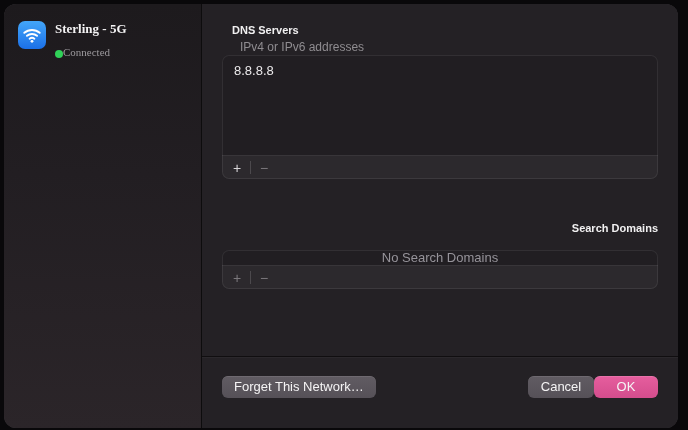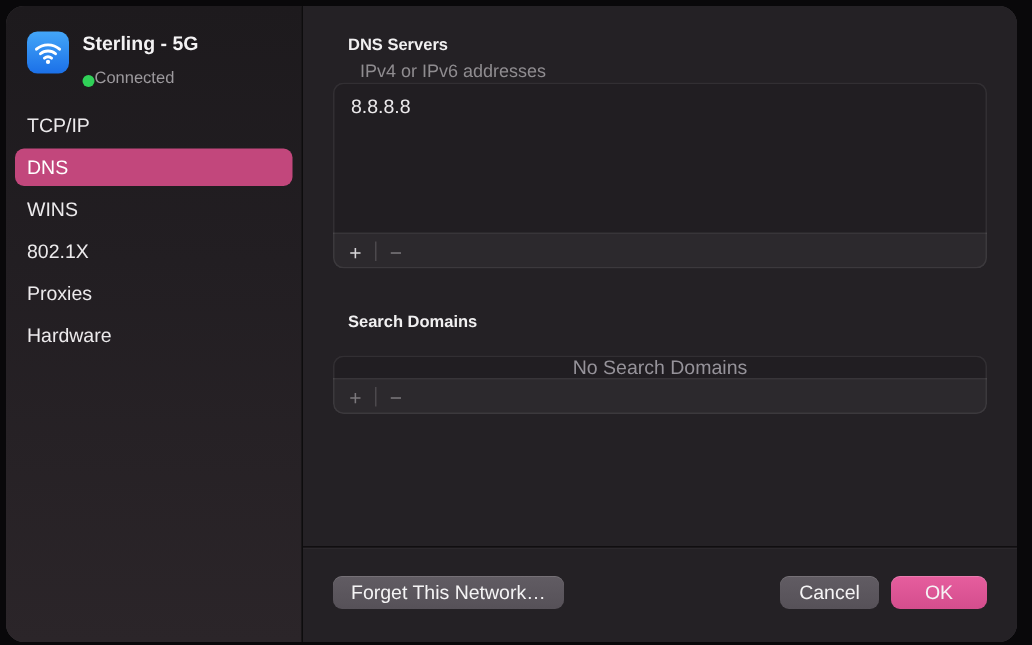--- a/index.html
+++ b/index.html
@@ -11,23 +11,24 @@
     -webkit-font-smoothing:antialiased;
   }
   .sheet{
     position:absolute;left:4px;top:4px;right:10px;bottom:2px;
     border-radius:12px;overflow:hidden;display:flex;
     background:#242125;
     box-shadow:inset 0 0 0 1px rgba(255,255,255,0.10);
   }
   
   .sidebar{
-    width:197px;flex:none;display:flex;flex-direction:column;
+    width:197px;flex:none;display:flex;flex-direction:row;
     padding-top:14px;
     background:linear-gradient(180deg,#1d1a1d 0%,#221e22 40%,#2b2529 100%);
+    font-family:Liberation Serif, serif;
   }
   .sb-header{display:flex;align-items:flex-start;gap:9px;padding:3px 10px 0 14px;}
   .wifi-badge{
     width:28px;height:28px;border-radius:7px;flex:none;
     background:linear-gradient(180deg,#43a6f8,#1b70e8);
     display:flex;align-items:center;justify-content:center;
   }
   .sb-head-text{display:flex;flex-direction:column;}
   .sb-title{font-size:13px;font-weight:bold;color:#f3f2f3;line-height:15px;}
   .sb-status{display:flex;align-items:flex-end;margin-top:10px;}
@@ -60,29 +61,29 @@
     background:rgba(255,255,255,0.05);
     border-top:1px solid rgba(255,255,255,0.06);
   }
   .lb-btn{
     width:26px;height:100%;display:flex;align-items:center;justify-content:center;
     font-size:14px;color:#d7d5d8;background:none;border:none;padding:0;cursor:default;
     font-family:inherit;
   }
   .lb-btn.dim{color:#7b787c;}
   .lb-sep{width:1px;height:13px;background:#4c494d;flex:none;}
-  .search-title{margin-top:28px;}
+  .search-title{margin-top:41px;text-align:right;}
   .listbox.search{margin-top:14px;height:39px;}
   .lb-empty-row{flex:1;display:flex;align-items:center;justify-content:center;font-size:13px;color:#96939a;}
   
   .main-footer{
-    margin:auto -20px 4px -20px;height:60px;flex:none;
+    margin:auto -20px 12px -20px;height:60px;flex:none;
     border-top:1px solid rgba(0,0,0,0.55);
     box-shadow:inset 0 1px 0 rgba(255,255,255,0.035);
-    display:flex;align-items:center;gap:8px;padding:0 20px;
+    display:flex;align-items:center;gap:0;padding:0 20px;
   }
   .btn{
     height:22px;border:none;border-radius:6px;font-size:13px;color:#f5f4f5;
     font-family:inherit;padding:0 12px;cursor:default;line-height:22px;
     background:linear-gradient(180deg,#615c63,#565158);
     box-shadow:inset 0 0.5px 0 rgba(255,255,255,0.18);
   }
   .btn.ok{
     width:64px;padding:0;
     background:linear-gradient(180deg,#e65e9e,#d44d8d);
@@ -110,28 +111,20 @@
         </div>
         <div class="sb-head-text">
           <div class="sb-title">Sterling - 5G</div>
           <div class="sb-status">
             <span class="dot"></span>
             <span class="status-text">Connected</span>
           </div>
         </div>
       </div>
 
-      <div class="sb-items">
-        <div class="sb-item">TCP/IP</div>
-        <div class="sb-item selected">DNS</div>
-        <div class="sb-item">WINS</div>
-        <div class="sb-item">802.1X</div>
-        <div class="sb-item">Proxies</div>
-        <div class="sb-item">Hardware</div>
-      </div>
     </div>
 
     <div class="main">
       <div class="section-title">DNS Servers</div>
       <div class="section-sub">IPv4 or IPv6 addresses</div>
 
       <div class="listbox dns">
         <div class="lb-body">
           <div class="lb-entry">8.8.8.8</div>
         </div>

